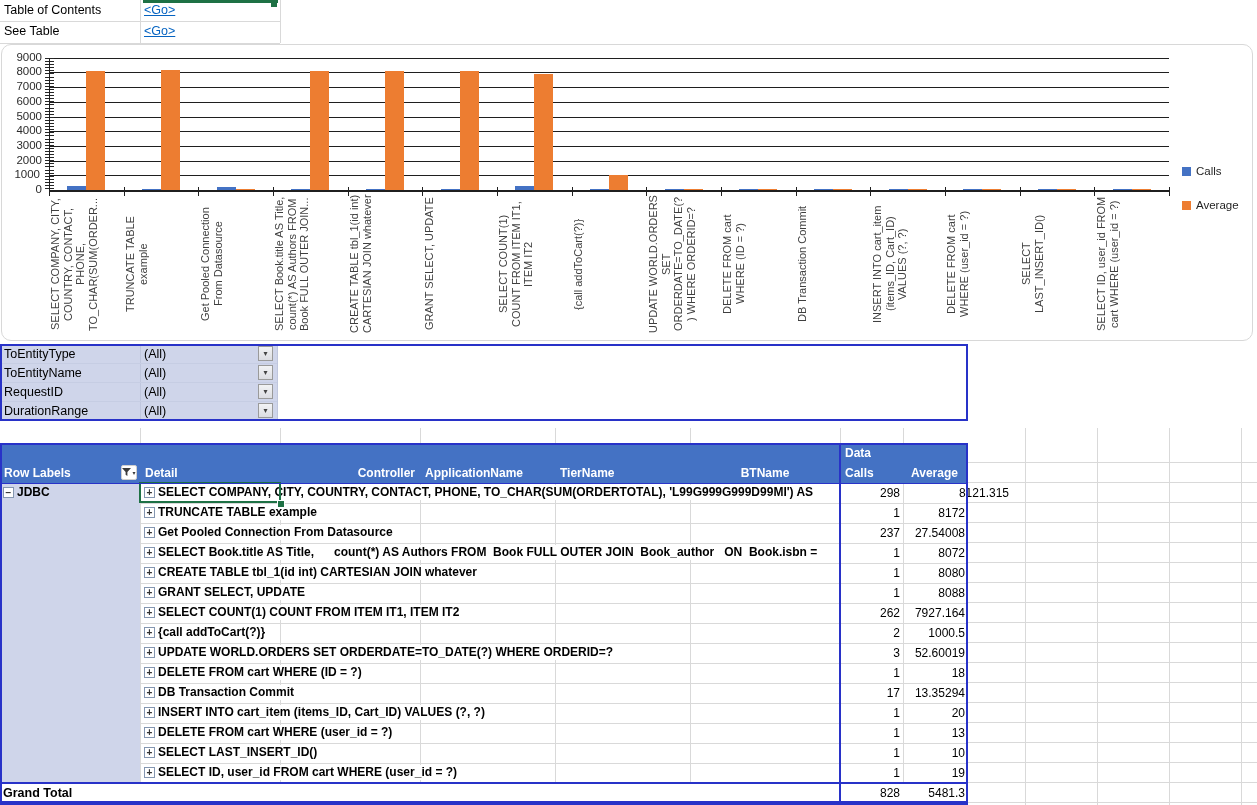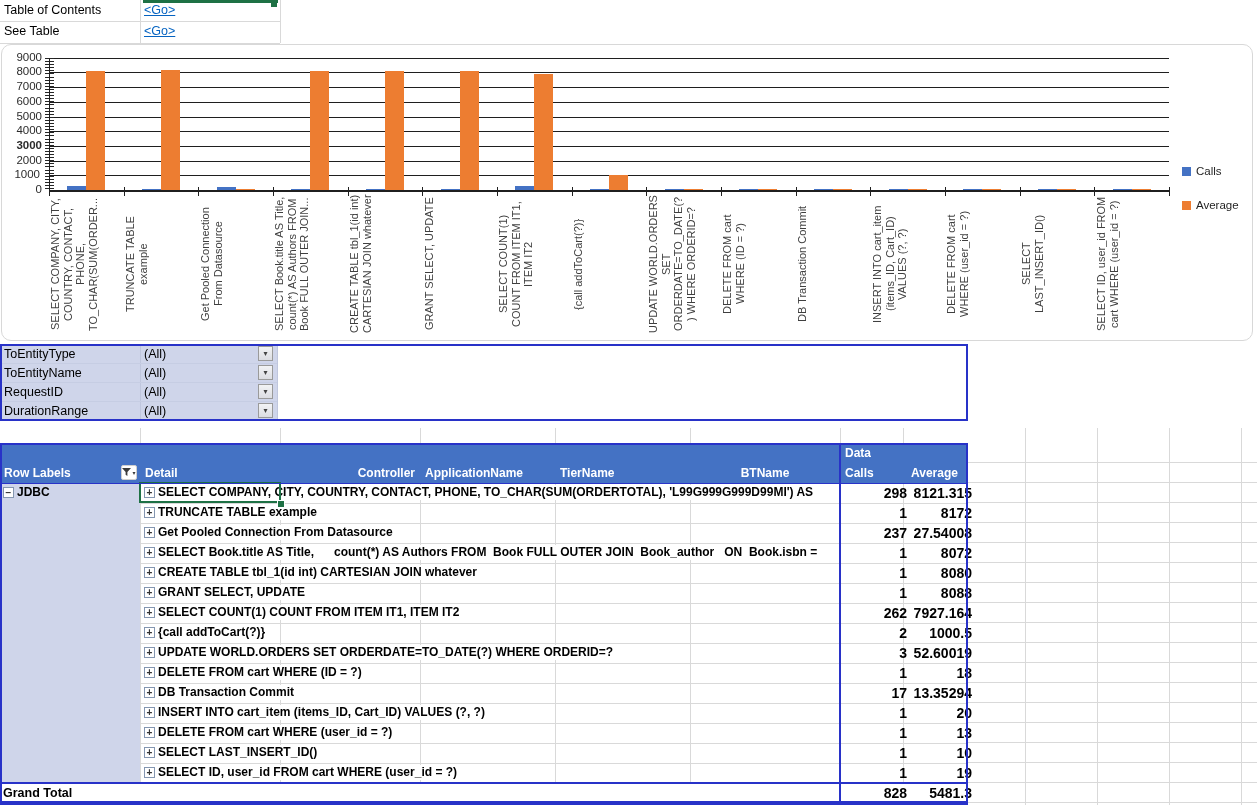--- a/index.html
+++ b/index.html
@@ -13,21 +13,21 @@
   .ylab{font-size:11.5px;color:#2b2b2b;text-align:right;white-space:nowrap;}
   .xlabel{writing-mode:vertical-rl;transform:rotate(180deg);font-size:11px;line-height:12.5px;
           color:#3f3f3f;text-align:center;overflow:hidden;}
   .legend-item{display:flex;align-items:center;gap:5px;font-size:11.5px;color:#1f1f1f;}
   .legend-swatch{width:9px;height:9px;display:inline-block;}
   .filter-btn{width:15px;height:15px;background:linear-gradient(#f2f3f5,#dcdde2);
               border:1px solid #9a9a9a;font-size:8px;color:#444;text-align:center;line-height:13px;
               box-sizing:border-box;}
   .hdr-text{color:#fff;font-weight:bold;font-size:12px;line-height:16px;white-space:nowrap;}
   .detail-text{font-weight:bold;font-size:12px;line-height:15px;white-space:pre;background:#fff;}
-  .num-text{font-weight:bold;font-size:14px;line-height:15px;text-align:right;white-space:nowrap;margin-left:7px;}
+  .num-text{font-weight:normal;font-size:12px;line-height:15px;text-align:right;white-space:nowrap;}
   .expand-box{width:11px;height:11px;box-sizing:border-box;border:1px solid #8496b0;background:#fff;
               font-size:10px;line-height:9px;text-align:center;color:#333;font-weight:bold;}
   .funnel-btn{width:16px;height:15px;background:#fff;border:1px solid #cfcfcf;border-radius:2px;
               display:flex;align-items:center;justify-content:center;gap:1px;box-sizing:border-box;}
 </style>
 </head>
 <body>
 
 <div id="stage">
 
@@ -44,21 +44,21 @@
       <div style="position:absolute;left:271px;top:1px;width:6px;height:6px;background:#1E7145;"></div>
     </div>
 
   <div id="chart" class="abs chart-frame" style="left:1px;top:44px;width:1252px;height:297px;box-sizing:border-box;">
       <div class="ylab" style="position:absolute;left:2px;top:138.0px;width:38px;">0</div>
       <div style="position:absolute;left:47px;top:130.3px;width:1120px;height:1px;background:#1f1f1f;"></div>
       <div class="ylab" style="position:absolute;left:0;top:123.3px;width:38px;">1000</div>
       <div style="position:absolute;left:47px;top:115.6px;width:1120px;height:1px;background:#1f1f1f;"></div>
       <div class="ylab" style="position:absolute;left:2px;top:108.6px;width:38px;">2000</div>
       <div style="position:absolute;left:47px;top:100.9px;width:1120px;height:1px;background:#1f1f1f;"></div>
-      <div class="ylab" style="position:absolute;left:2px;top:93.9px;width:38px;font-weight:bold;">3000</div>
+      <div class="ylab" style="position:absolute;left:2px;top:93.9px;width:38px;">3000</div>
       <div style="position:absolute;left:47px;top:86.2px;width:1120px;height:1px;background:#1f1f1f;"></div>
       <div class="ylab" style="position:absolute;left:2px;top:79.2px;width:38px;">4000</div>
       <div style="position:absolute;left:47px;top:71.5px;width:1120px;height:1px;background:#1f1f1f;"></div>
       <div class="ylab" style="position:absolute;left:2px;top:64.5px;width:38px;">5000</div>
       <div style="position:absolute;left:47px;top:56.8px;width:1120px;height:1px;background:#1f1f1f;"></div>
       <div class="ylab" style="position:absolute;left:2px;top:49.8px;width:38px;">6000</div>
       <div style="position:absolute;left:47px;top:42.1px;width:1120px;height:1px;background:#1f1f1f;"></div>
       <div class="ylab" style="position:absolute;left:2px;top:35.1px;width:38px;">7000</div>
       <div style="position:absolute;left:47px;top:27.4px;width:1120px;height:1px;background:#1f1f1f;"></div>
       <div class="ylab" style="position:absolute;left:2px;top:20.4px;width:38px;">8000</div>
@@ -205,21 +205,21 @@
         <div class="gridline" style="position:absolute;left:140px;top:0;width:1px;height:300px;"></div>
         <div class="gridline" style="position:absolute;left:280px;top:0;width:1px;height:300px;"></div>
         <div class="gridline" style="position:absolute;left:420px;top:0;width:1px;height:300px;"></div>
         <div class="gridline" style="position:absolute;left:555px;top:0;width:1px;height:300px;"></div>
         <div class="gridline" style="position:absolute;left:690px;top:0;width:1px;height:300px;"></div>
         <div class="gridline" style="position:absolute;left:903px;top:0;width:1px;height:300px;"></div>
         <div class="gridline" style="position:absolute;left:140px;top:19.5px;width:828px;height:1px;"></div>
         <div class="expand-box" style="position:absolute;left:144px;top:4px;">+</div>
         <div class="detail-text" style="position:absolute;left:158px;top:2px;">SELECT COMPANY, CITY, COUNTRY, CONTACT, PHONE, TO_CHAR(SUM(ORDERTOTAL), 'L99G999G999D99MI') AS</div>
         <div class="num-text" style="position:absolute;left:840px;top:3px;width:60px;">298</div>
-        <div class="num-text" style="position:absolute;left:903px;top:3px;width:62px;">8121.315</div>
+        <div class="num-text" style="position:absolute;left:903px;top:3px;width:62px;padding-left:44px;">8121.315</div>
         <div class="gridline" style="position:absolute;left:140px;top:39.5px;width:828px;height:1px;"></div>
         <div class="expand-box" style="position:absolute;left:144px;top:24px;">+</div>
         <div class="detail-text" style="position:absolute;left:158px;top:22px;">TRUNCATE TABLE example</div>
         <div class="num-text" style="position:absolute;left:840px;top:23px;width:60px;">1</div>
         <div class="num-text" style="position:absolute;left:903px;top:23px;width:62px;">8172</div>
         <div class="gridline" style="position:absolute;left:140px;top:59.5px;width:828px;height:1px;"></div>
         <div class="expand-box" style="position:absolute;left:144px;top:44px;">+</div>
         <div class="detail-text" style="position:absolute;left:158px;top:42px;">Get Pooled Connection From Datasource</div>
         <div class="num-text" style="position:absolute;left:840px;top:43px;width:60px;">237</div>
         <div class="num-text" style="position:absolute;left:903px;top:43px;width:62px;">27.54008</div>

